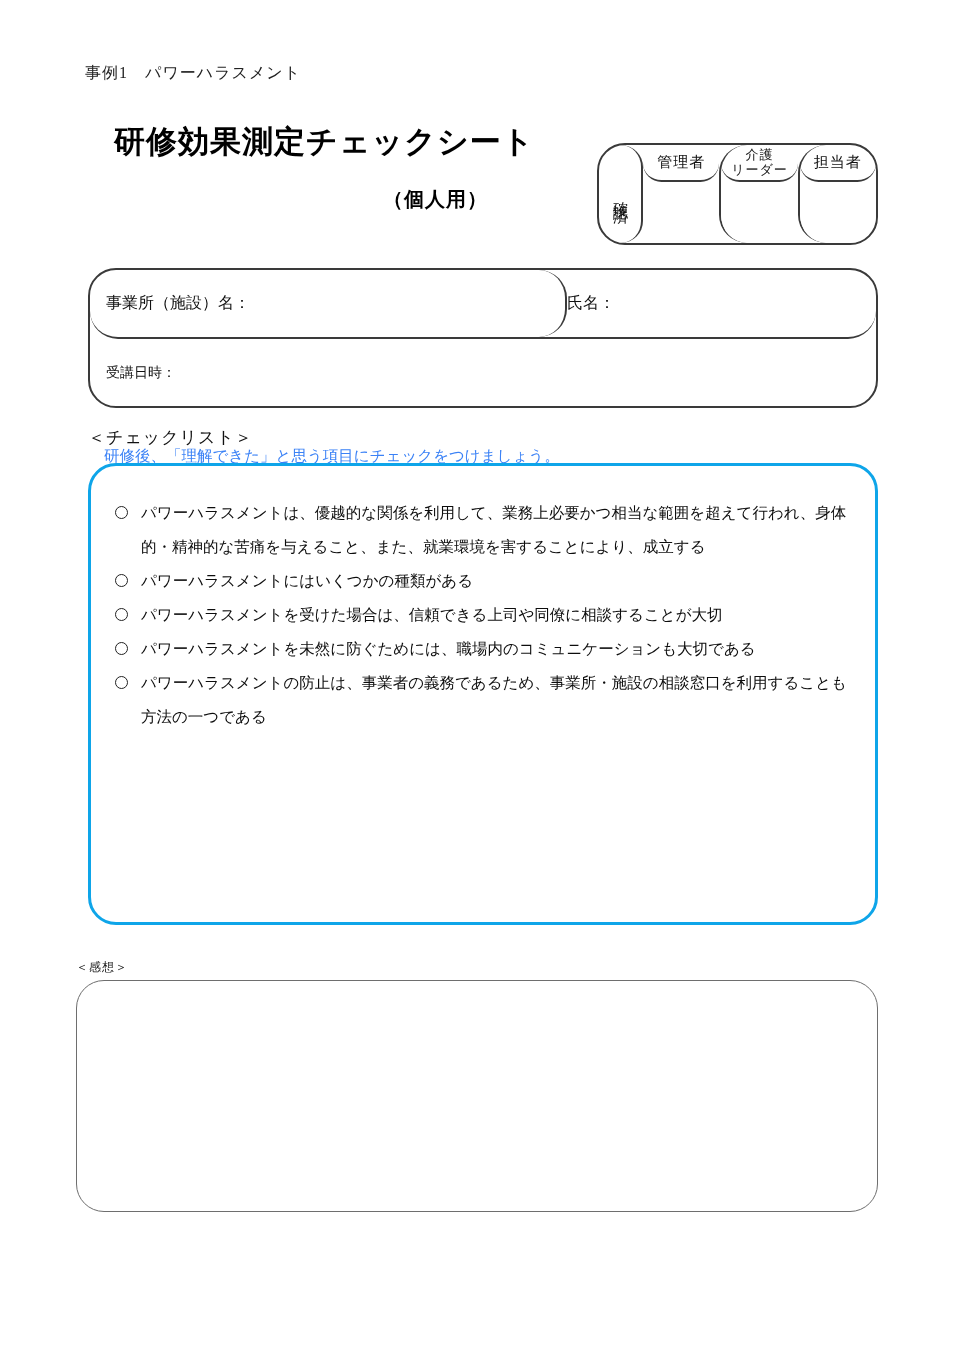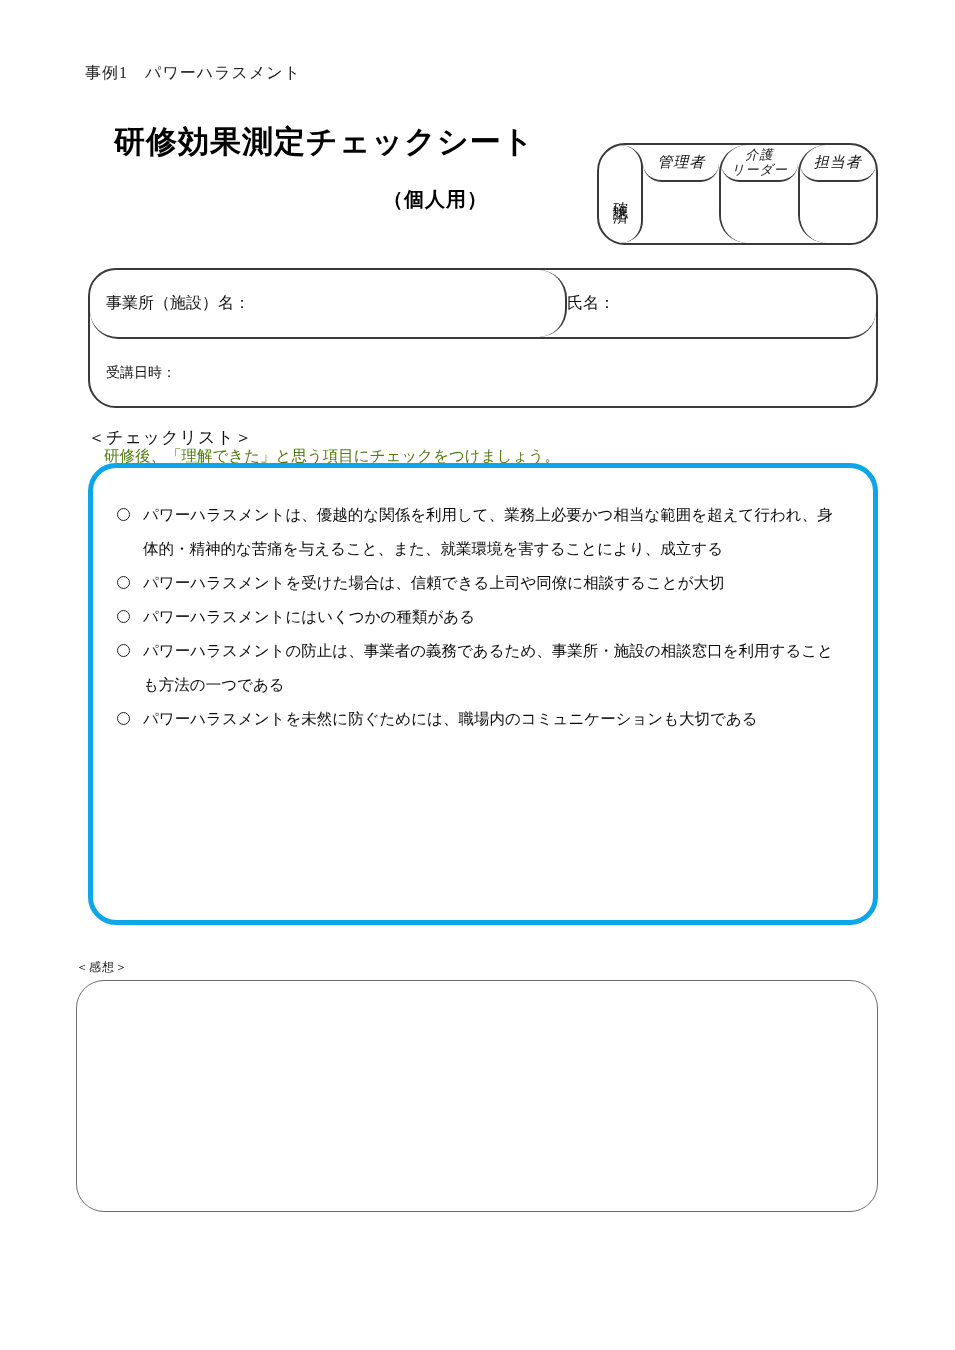--- a/index.html
+++ b/index.html
@@ -35,21 +35,21 @@
     display: flex; align-items: center; justify-content: center;
     writing-mode: vertical-rl; text-orientation: upright;
     font-size: 15px; letter-spacing: 3px; color: #111;
   }
   .approval-col { flex: 1; display: flex; flex-direction: column; }
   .approval-col + .approval-col { border-left: 2px solid #3a3a3a; }
   .approval-col-header {
     height: 37px; border-bottom: 2px solid #3a3a3a;
     display: flex; align-items: center; justify-content: center;
     font-size: 15px; letter-spacing: 1px; text-align: center;
-    white-space: pre-line; line-height: 1.1; color: #111; font-style: italic;
+    white-space: pre-line; line-height: 1.1; color: #111;
   }
   .approval-col-header.small { font-size: 13px; }
   .approval-col-body { flex: 1; background: #fff; }
 
   
   .info-table {
     position: absolute; left: 88px; top: 268px; width: 790px; height: 140px;
     border: 2px solid #3a3a3a; display: flex; flex-direction: column; background: #fff;
   }
   .info-row1 { height: 69px; display: flex; border-bottom: 2px solid #3a3a3a; text-align: right; }
@@ -59,25 +59,25 @@
   }
   .info-cell-name { flex: 1; display: flex; align-items: center; font-size: 16px; }
   .info-row2 { flex: 1; display: flex; align-items: center; padding-left: 16px; font-size: 14px; }
   .info-value { margin-left: 6px; font-size: 16px; }
 
   
   .checklist-label {
     position: absolute; left: 88px; top: 426px; font-size: 17px; color: #111; letter-spacing: 1px;
   }
   .checklist-instruction {
-    position: absolute; left: 104px; top: 446px; font-size: 15.5px; color: #4d7c0f;
+    position: absolute; left: 104px; top: 446px; font-size: 15.5px; color: #3b82f6;
   }
   .checklist-box {
     position: absolute; left: 88px; top: 463px; width: 790px; height: 462px;
-    border: 5px solid #0ea5e9; background: #fff; padding: 30px 28px 0 50px;
+    border: 3px solid #0ea5e9; background: #fff; padding: 30px 28px 0 50px;
   }
   .check-item { position: relative; font-size: 15.5px; line-height: 34px; color: #0d0d0d; }
   .check-box {
     position: absolute; left: -26px; top: 10px; width: 13px; height: 13px;
     border: 1.5px solid #222; background: #fff; display: inline-block;
   }
 
   
   .impressions-label {
     position: absolute; left: 76px; top: 959px; font-size: 12px; color: #111; letter-spacing: 1px;
@@ -134,32 +134,32 @@
   <div class="checklist-label">＜チェックリスト＞</div>
   <div class="checklist-instruction">研修後、「理解できた」と思う項目にチェックをつけましょう。</div>
 
   <div class="checklist-box">
     <div class="check-item">
       <span class="check-box"></span>
       <span>パワーハラスメントは、優越的な関係を利用して、業務上必要かつ相当な範囲を超えて行われ、身体的・精神的な苦痛を与えること、また、就業環境を害することにより、成立する</span>
     </div>
     <div class="check-item">
       <span class="check-box"></span>
+      <span>パワーハラスメントにはいくつかの種類がある</span>
+    </div>
+    <div class="check-item">
+      <span class="check-box"></span>
       <span>パワーハラスメントを受けた場合は、信頼できる上司や同僚に相談することが大切</span>
     </div>
     <div class="check-item">
       <span class="check-box"></span>
-      <span>パワーハラスメントにはいくつかの種類がある</span>
+      <span>パワーハラスメントを未然に防ぐためには、職場内のコミュニケーションも大切である</span>
     </div>
     <div class="check-item">
       <span class="check-box"></span>
       <span>パワーハラスメントの防止は、事業者の義務であるため、事業所・施設の相談窓口を利用することも方法の一つである</span>
-    </div>
-    <div class="check-item">
-      <span class="check-box"></span>
-      <span>パワーハラスメントを未然に防ぐためには、職場内のコミュニケーションも大切である</span>
     </div>
   </div>
 
   <div class="impressions-label">＜感想＞</div>
   <div class="impressions-box"></div>
 
 </div>
 
 </body></html>

